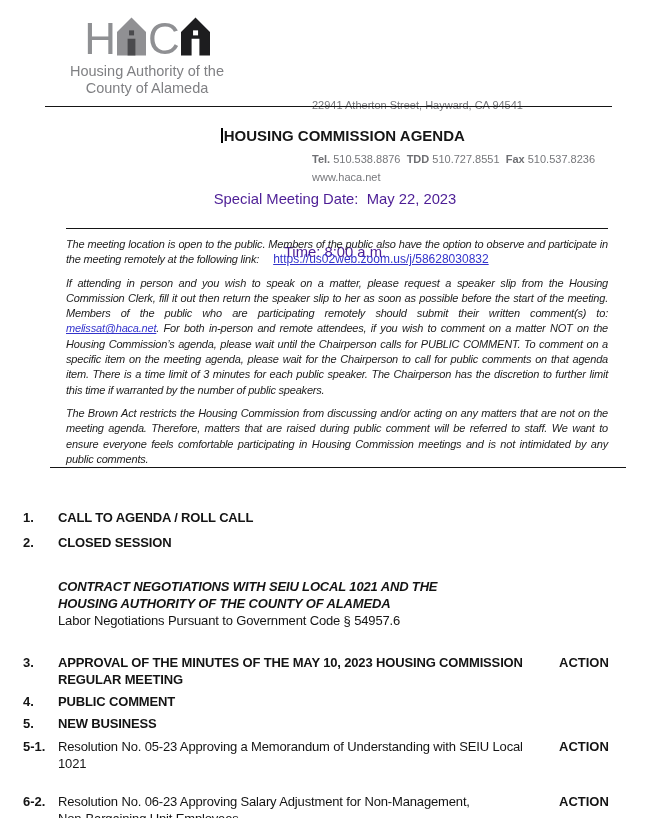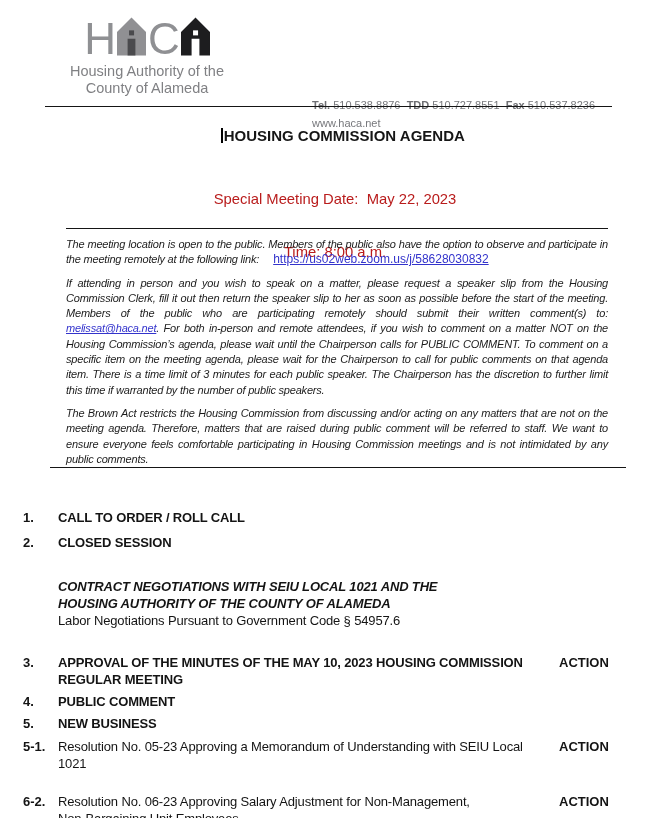--- a/index.html
+++ b/index.html
@@ -16,21 +16,21 @@
 
   .address-block { position:absolute; top:60px; left:312px; width:340px; color:#76777b; font-size:11px; line-height:18px; white-space:pre-wrap; }
   .address-block b { font-weight:bold; color:#6e6f73; }
 
   .header-rule { position:absolute; top:106px; left:45px; width:567px; border-top:1.7px solid #151515; }
 
   
   .title-wrap { position:absolute; top:127px; left:8px; width:100%; text-align:center; font-size:15px; font-weight:bold; color:#161616; }
   .text-cursor { display:inline-block; width:1.5px; height:15px; background:#000; margin-right:1px; vertical-align:-2px; }
 
-  .meeting-info { position:absolute; top:156px; left:0; width:100%; text-align:center; font-size:14.8px; line-height:17.5px; color:#b91c1c; white-space:pre-wrap; }
+  .meeting-info { position:absolute; top:156px; left:0; width:100%; text-align:center; font-size:14.8px; line-height:17.5px; color:#4c1d95; white-space:pre-wrap; }
   .u { }
 
   
   .notice-rule-top    { position:absolute; top:228px; left:66px;  width:542px; border-top:1.4px solid #151515; }
   .notice-rule-bottom { position:absolute; top:467px; left:50px;  width:576px; border-top:1.4px solid #151515; }
   .notice-body {
     position:absolute; top:237px; left:66px; width:542px;
     font-style:italic; font-size:11px; letter-spacing:-0.2px; line-height:15.3px;
     text-align:justify; color:#1c1c1c;
   }
@@ -75,20 +75,21 @@
         <rect x="10.8" y="11.5" width="4.5" height="4.5" fill="#ffffff"></rect>
       </svg></span>
     </div>
     <div class="org-name">
       <div>Housing Authority of the</div>
       <div>County of Alameda</div>
     </div>
   </div>
 
   <div class="address-block">
+    <div>22941 Atherton Street, Hayward, CA 94541</div>
     <div><b>Tel.</b> <span>510.538.8876</span>  <b>TDD</b> <span>510.727.8551</span>  <b>Fax</b> <span>510.537.8236</span>  <span>www.haca.net</span></div>
   </div>
 
   <div class="header-rule"></div>
 
   <div class="title-wrap">
     <span class="text-cursor"></span><span>HOUSING COMMISSION AGENDA</span>
   </div>
 
   <div class="meeting-info">
@@ -104,21 +105,21 @@
     <span>For both in-person and remote attendees, if you wish to comment on a matter NOT on the Housing Commission’s agenda, please wait until the Chairperson calls for PUBLIC COMMENT.  To comment on a specific item on the meeting agenda, please wait for the Chairperson to call for public comments on that agenda item. There is a time limit of 3 minutes for each public speaker. The Chairperson has the discretion to further limit this time if warranted by the number of public speakers.</span></p>
     <p>The Brown Act restricts the Housing Commission from discussing and/or acting on any matters that are not on the meeting agenda.  Therefore, matters that are raised during public comment will be referred to staff.  We want to ensure everyone feels comfortable participating in Housing Commission meetings and is not intimidated by any public comments.</p>
   </div>
 
   <div class="notice-rule-bottom"></div>
 
   <div class="agenda">
 
     <div class="agenda-row mb8">
       <span class="a-num">1.</span>
-      <span class="a-text bold">CALL TO ORDER / ROLL CALL</span>
+      <span class="a-text bold">CALL TO AGENDA / ROLL CALL</span>
       <span class="a-action"></span>
     </div>
 
     <div class="agenda-row mb10">
       <span class="a-num">2.</span>
       <span class="a-text bold">CLOSED SESSION</span>
       <span class="a-action"></span>
     </div>
 
     <div class="agenda-row mb8">

